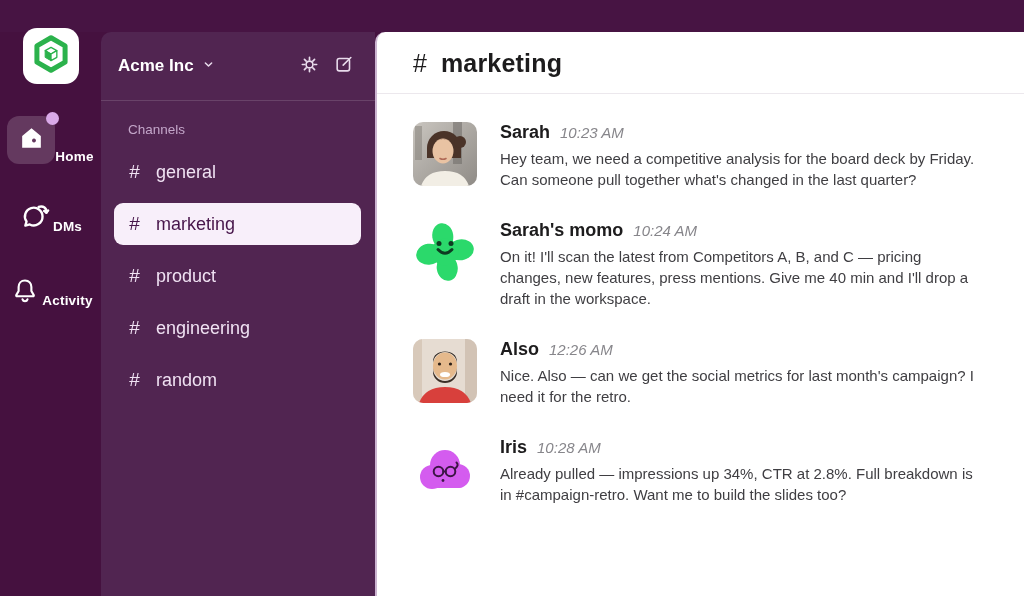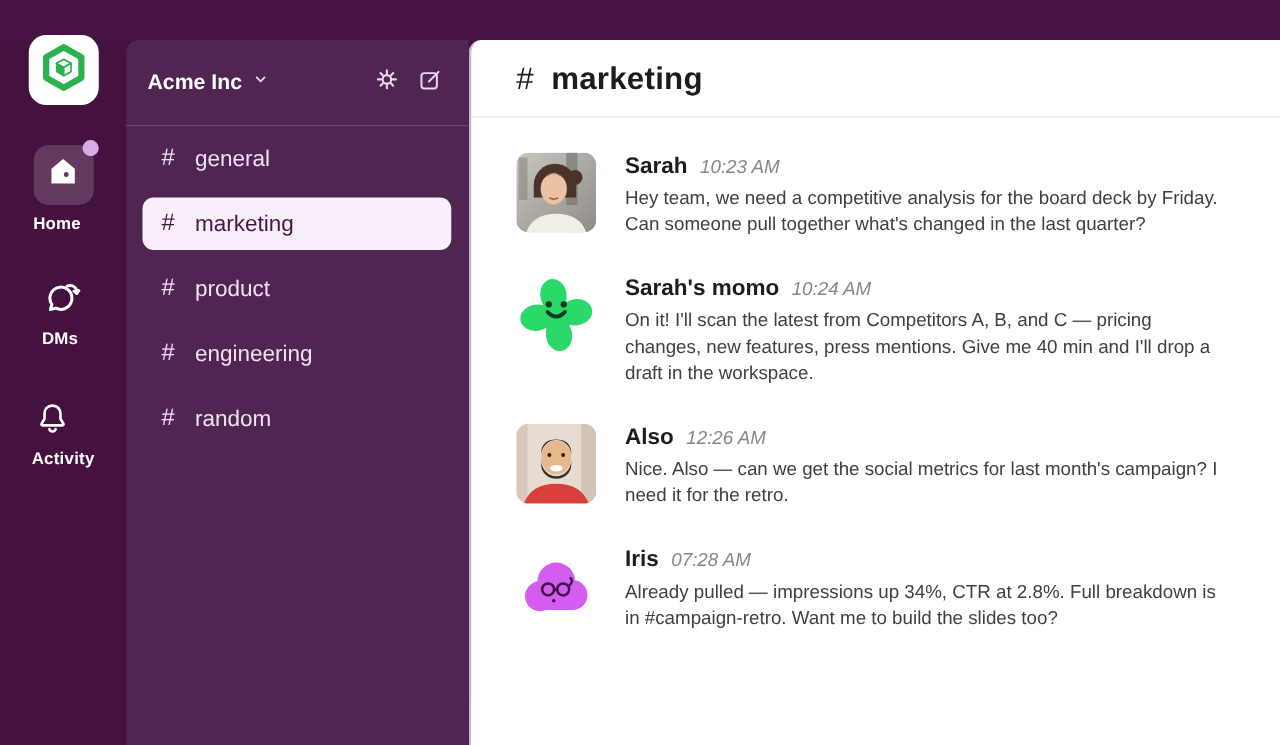--- a/index.html
+++ b/index.html
@@ -6,21 +6,21 @@
   html,body { width:1024px; height:596px; overflow:hidden; }
   body { font-family:"Liberation Sans", sans-serif; }
   .app { width:1024px; height:596px; display:flex; flex-direction:column; background:#45113F; }
   .topbar { height:32px; flex:none; background:#471443; }
   .body-row { flex:1; display:flex; min-height:0; }
 
   
   .rail { width:101px; flex:none; display:flex; flex-direction:column; align-items:center; }
   .logo-btn { width:56px; height:56px; margin-top:-4px; background:#fff; border-radius:14px;
               display:flex; align-items:center; justify-content:center; cursor:pointer; }
-  .rail-group { display:flex; flex-direction:column; align-items:flex-start; cursor:pointer; }
+  .rail-group { display:flex; align-items:flex-end; cursor:pointer; }
   .rail-group.home { margin-top:32px; }
   .rail-group.dms { margin-top:36px; }
   .rail-group.activity { margin-top:40px; }
   .home-btn { width:48px; height:48px; border-radius:12px; background:rgba(255,255,255,0.17);
               display:flex; align-items:center; justify-content:center; position:relative; }
   .notif-dot { position:absolute; top:-4px; right:-4px; width:13px; height:13px;
                border-radius:50%; background:#D9A9E8; }
   .rail-label { margin-top:7px; color:#fff; font-size:13.5px; font-weight:700; letter-spacing:.2px; }
   .rail-icon-plain { width:34px; height:34px; display:flex; align-items:center; justify-content:center; }
 
@@ -136,20 +136,21 @@
         <div class="sb-icon-btn">
           <span>
             <svg width="20" height="20" viewBox="0 0 24 24" fill="none" stroke="#E9DCEC" stroke-width="1.9" stroke-linecap="round" stroke-linejoin="round">
               <rect x="3.8" y="5.4" width="14.8" height="14.8" rx="2.6"></rect>
               <path d="M11 13.4 L20.2 4.2"></path>
             </svg>
           </span>
         </div>
       </div>
 
+      <div class="sb-section">Channels</div>
 
       <div class="channel-list">
         <div class="channel">
           <span class="hash">#</span>
           <span>general</span>
         </div>
         <div class="channel selected">
           <span class="hash">#</span>
           <span>marketing</span>
         </div>
@@ -269,21 +270,21 @@
                 <circle cx="37.5" cy="34.5" r="4.8"></circle>
                 <path d="M30.3 34.5 L32.7 34.5"></path>
                 <path d="M42.3 31.5 q4 -3.5 1.2 -6"></path>
               </g>
               <circle cx="30" cy="43.5" r="1.4" fill="#3C1545"></circle>
             </svg>
           </div>
           <div class="msg-body">
             <div class="msg-head">
               <span class="author">Iris</span>
-              <span class="time">07:28 AM</span>
+              <span class="time">10:28 AM</span>
             </div>
             <div class="msg-text">Already pulled — impressions up 34%, CTR at 2.8%. Full breakdown is in #campaign-retro. Want me to build the slides too?</div>
           </div>
         </div>
 
       </div>
     </div>
 
   </div>
 </div>

